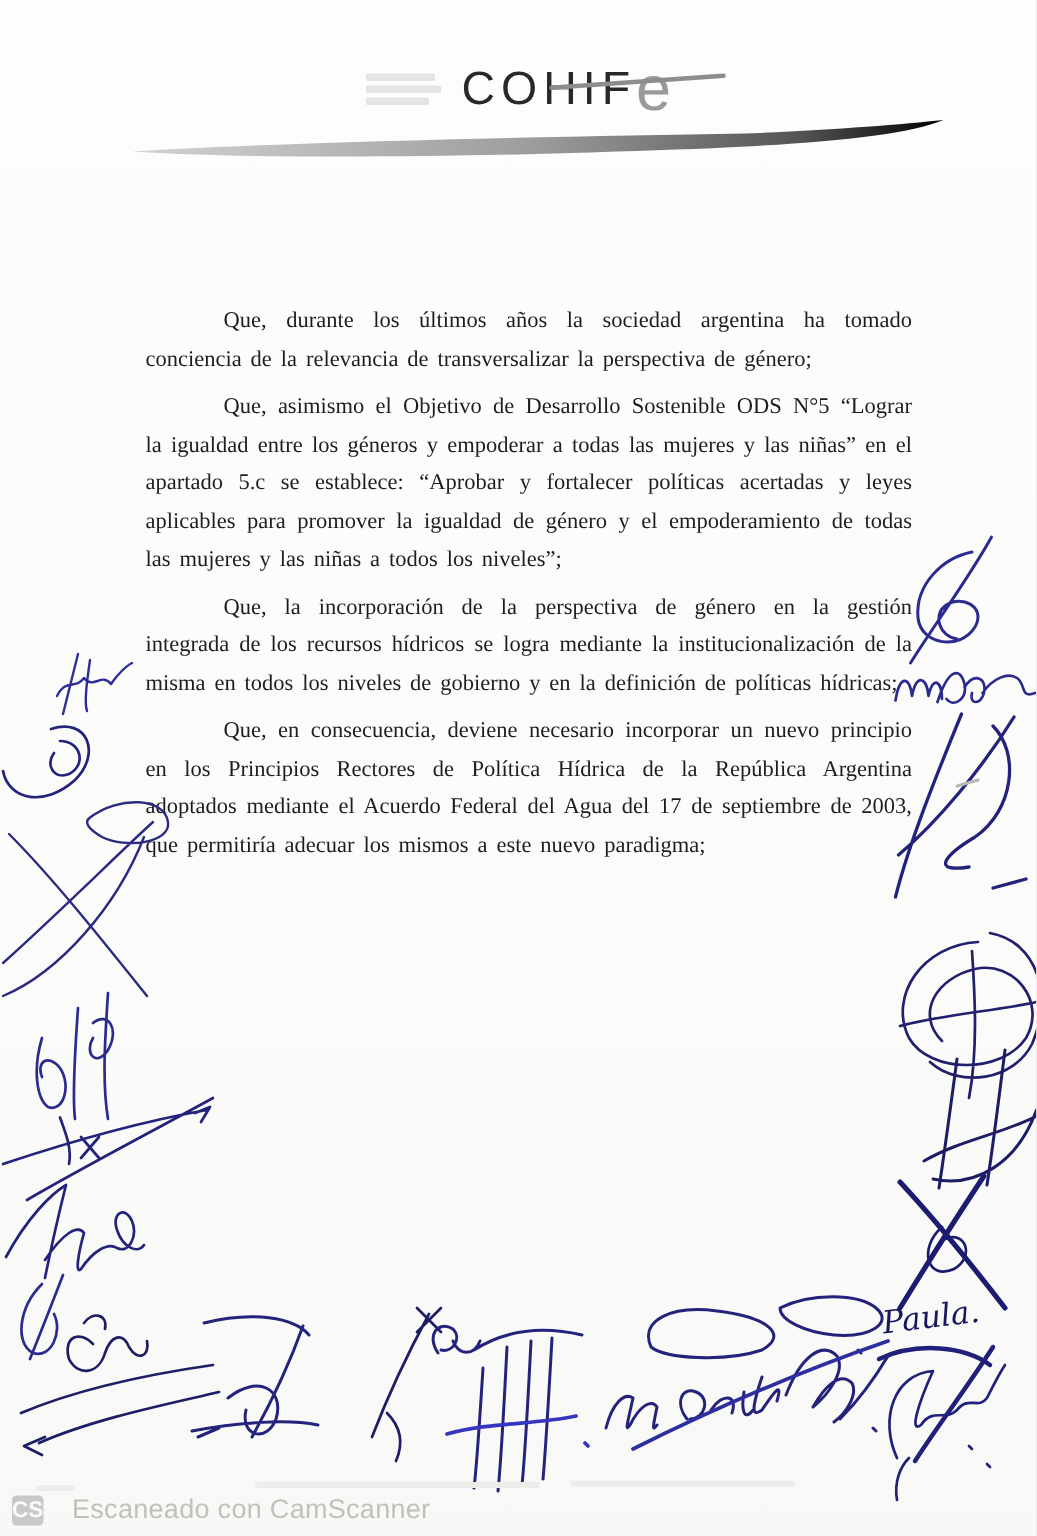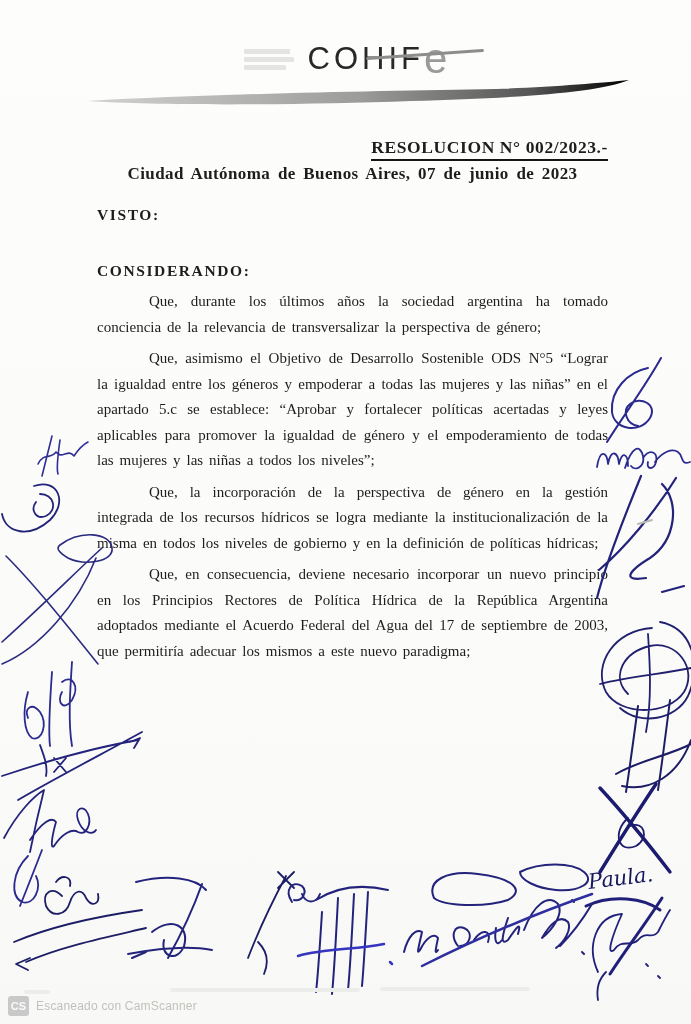--- a/index.html
+++ b/index.html
@@ -37,22 +37,22 @@
   .paula-note{position:absolute;left:588px;top:866px;font-family:"DejaVu Serif",serif;
     font-style:italic;font-size:21px;color:#17175e;transform:rotate(-7deg);}
   
   .scan-artifacts span{position:absolute;height:4px;background:#ececea;border-radius:2px;}
   .a1{left:24px;top:990px;width:26px;}
   .a2{left:170px;top:988px;width:190px;}
   .a3{left:380px;top:987px;width:150px;}
   .footer{position:absolute;left:8px;top:996px;display:flex;align-items:center;gap:7px;
     font-family:"Liberation Sans",sans-serif;}
   .cs-badge{display:inline-block;width:21px;height:20px;line-height:20px;text-align:center;
-    background:#c9c9c9;color:#fafafa;font-size:11px;font-weight:bold;border-radius:3px;}
-  .cs-text{font-size:12px;color:#c0c0bd;letter-spacing:.2px;}
+    background:#c9c9c9;color:#fafafa;font-size:15px;font-weight:bold;border-radius:3px;}
+  .cs-text{font-size:18px;color:#c0c0bd;letter-spacing:.2px;margin-left:12px;}
 </style>
 </head>
 <body>
 
 <div class="page">
 
   <div class="logo-row">
     <div class="logo-faint">
         <i></i>
         <i></i>
@@ -66,28 +66,22 @@
       <linearGradient id="sw" x1="0" y1="0" x2="1" y2="0">
         <stop offset="0" stop-color="#d2d2d0"></stop>
           <stop offset="0.5" stop-color="#9c9c9a"></stop>
         <stop offset="0.82" stop-color="#555"></stop>
           <stop offset="1" stop-color="#000"></stop>
       </linearGradient>
     </defs>
     <path d="M2,21 C120,14 290,11 410,9 C465,7 515,3 543,0 C512,13 430,18 325,21 C215,25 75,26 2,21 Z" fill="url(#sw)"></path>
   </svg>
 
-  <div class="titleblock">
-    <span class="res-title">RESOLUCION N° 002/2023.-</span>
-    <div class="dateline">Ciudad Autónoma de Buenos Aires, 07 de junio de 2023</div>
-  </div>
 
   <div class="bodytext">
-    <h3>VISTO:</h3>
-    <h3 class="h-considerando">CONSIDERANDO:</h3>
     <p>Que, durante los últimos años la sociedad argentina ha tomado conciencia de la relevancia de transversalizar la perspectiva de género;</p>
     <p>Que, asimismo el Objetivo de Desarrollo Sostenible ODS N°5 “Lograr la igualdad entre los géneros y empoderar a todas las mujeres y las niñas” en el apartado 5.c se establece: “Aprobar y fortalecer políticas acertadas y leyes aplicables para promover la igualdad de género y el empoderamiento de todas las mujeres y las niñas a todos los niveles”;</p>
     <p>Que, la incorporación de la perspectiva de género en la gestión integrada de los recursos hídricos se logra mediante la institucionalización de la misma en todos los niveles de gobierno y en la definición de políticas hídricas;</p>
     <p>Que, en consecuencia, deviene necesario incorporar un nuevo principio en los Principios Rectores de Política Hídrica de la República Argentina adoptados mediante el Acuerdo Federal del Agua del 17 de septiembre de 2003, que permitiría adecuar los mismos a este nuevo paradigma;</p>
   </div>
 
   <div class="paula-note">Paula.</div>
 
   <svg class="ink" width="691" height="1024" viewBox="0 0 691 1024">
     <g fill="none" stroke-linecap="round" stroke-linejoin="round">

